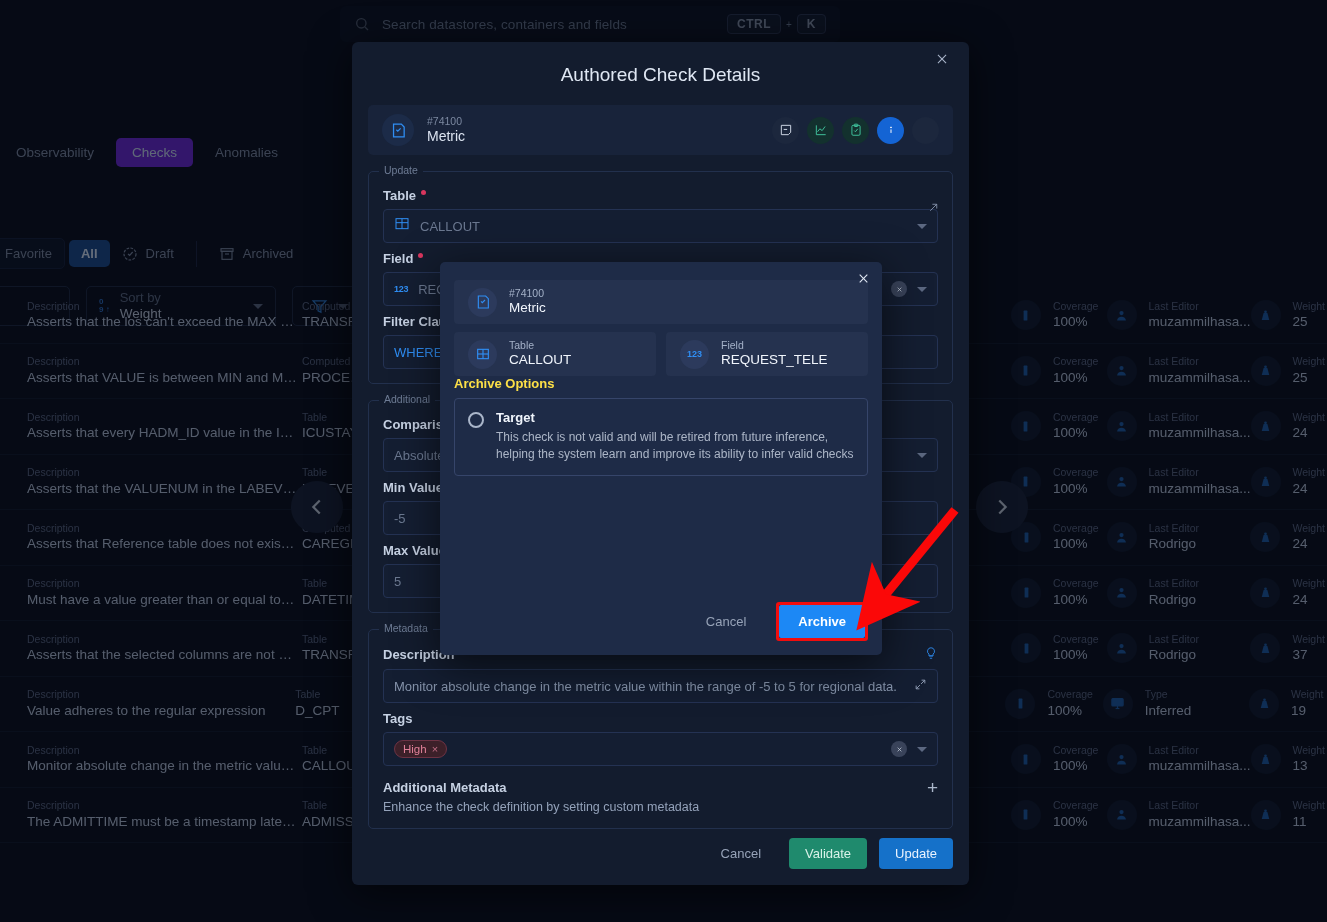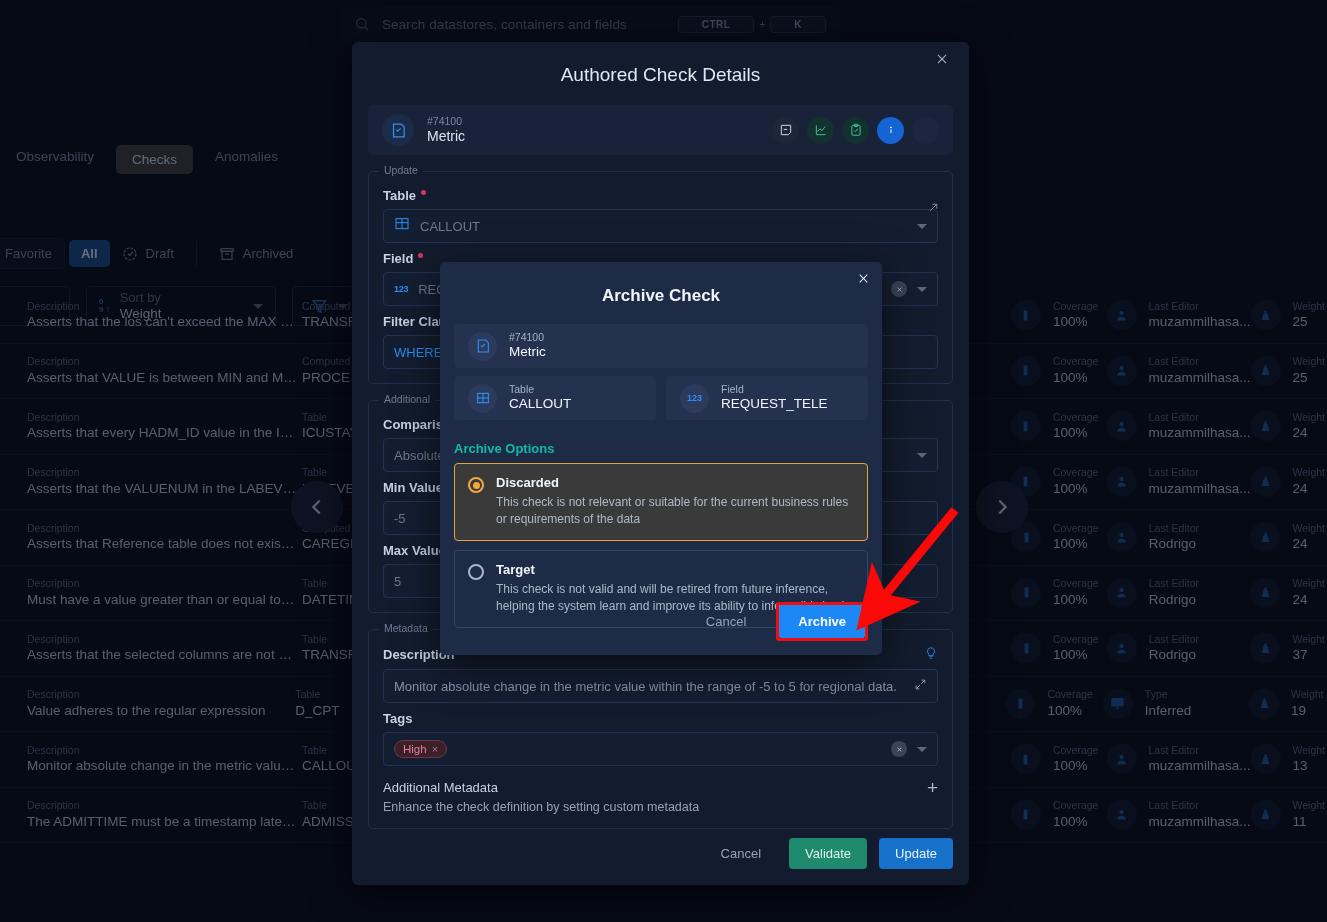--- a/index.html
+++ b/index.html
@@ -18,34 +18,34 @@
   }
   .searchwrap {
     position: absolute; left: 340px; top: 6px; width: 500px; height: 36px;
     display: flex; align-items: center; gap: 12px; padding: 0 14px;
     background: #0c1322; border-radius: 6px;
   }
   .search-icon { width: 16px; height: 16px; flex: none; opacity: .55; }
   .search-ph { font-size: 13.5px; color: #6c7a92; flex: 1; letter-spacing: .1px; }
   .kbd-grp { display: flex; align-items: center; gap: 5px; }
   .kbd {
-    font-size: 10px; font-weight: bold; color: #8a97ad;
-    border: 1px solid #2c3650; border-radius: 4px; padding: 2px 23px;
+    font-size: 12px; font-weight: bold; color: #8a97ad;
+    border: 1px solid #2c3650; border-radius: 4px; padding: 2px 9px;
     background: #121b2e; letter-spacing: .5px;
   }
   .kbd-plus { font-size: 10px; color: #6c7a92; }
 
   
   .bgpage { position: absolute; inset: 0; top: 48px; }
 
   .navtabs { position: absolute; top: 90px; left: 0; display: flex; align-items: center; gap: 6px; }
   .navtab {
     padding: 7px 16px; border-radius: 5px; font-size: 13.5px; color: #7e8ba3;
   }
-  .navtab.active { background: #404040; color: #cfe0f5; margin-top: 7px; }
+  .navtab.active { background: #6d28d9; color: #cfe0f5; }
 
   .filterbar { position: absolute; top: 190px; left: -8px; display: flex; align-items: center; gap: 0px; }
   .fchip {
     display: flex; align-items: center; gap: 8px; font-size: 13px; color: #7e8ba3;
     padding: 7px 12px; border-radius: 5px;
   }
   .fchip.fav { background: #0d1626; border: 1px solid #16203a; }
   .fchip.all { background: #1b4d8f; color: #dceafd; font-weight: 600; padding: 6px 12px; margin-left: 4px; }
   .fdiv { width: 1px; height: 26px; background: #1b2540; margin: 0 10px; }
 
@@ -143,21 +143,21 @@
   .where-kw { color: #2f8ef4; font-size: 13px; }
 
   .tagchip {
     display: inline-flex; align-items: center; gap: 5px; background: #3c2029;
     border: 1px solid #6e3344; color: #e08098; font-size: 11.5px;
     padding: 2px 8px; border-radius: 10px;
   }
   .tagchip .x { font-size: 11px; color: #c06c84; }
   .bulb svg { width: 14px; height: 14px; stroke: #2f8ef4; fill: none; stroke-width: 1.5; }
   .addmeta-row { display: flex; align-items: center; justify-content: space-between; margin-top: 14px; }
-  .addmeta-t { font-size: 13px; color: #c6d1e3; font-weight: normal; }
+  .addmeta-t { font-size: 13px; color: #c6d1e3; font-weight: bold; }
   .addmeta-s { font-size: 12.5px; color: #94a2ba; margin-top: 5px; }
   .plus { font-size: 19px; color: #aab6ca; line-height: 14px; }
 
   .modal-actions {
     position: absolute; bottom: 16px; right: 16px; display: flex; align-items: center; gap: 12px;
   }
   .btn { font-size: 13px; padding: 8px 16px; border-radius: 4px; border: none; font-family: inherit; }
   .btn.link { background: transparent; color: #97a3b8; }
   .btn.green { background: #1f8a6d; color: #d9f2e9; }
   .btn.blue { background: #1571c9; color: #eaf3ff; }
@@ -176,21 +176,21 @@
     align-items: center; gap: 12px; padding: 0 14px;
   }
   .dlg-cardrow { display: flex; gap: 10px; margin-top: 8px; }
   .dlg-cardrow .dlg-card { flex: 1; }
   .dc-ic { width: 29px; height: 29px; border-radius: 50%; background: #2c3a5c; display: flex; align-items: center; justify-content: center; flex: none; }
   .dc-ic svg { width: 16px; height: 16px; stroke: #2f8ef4; fill: none; stroke-width: 1.7; }
   .dc-txt { line-height: 1.25; }
   .dc-lbl { font-size: 10.5px; color: #a4b1c8; }
   .dc-val { font-size: 13.5px; color: #f0f5fc; }
 
-  .opts-title { font-size: 13px; font-weight: bold; color: #14b8a6; margin: 21px 0 7px; }
+  .opts-title { font-size: 13px; font-weight: bold; color: #fde047; margin: 0 0 7px; }
   .opt {
     border-radius: 4px; padding: 11px 13px; display: flex; gap: 12px; margin-bottom: 9px;
     border: 1px solid #36456a;
   }
   .opt.sel { background: #3a3a3a; border: 1px solid #e8a33d; }
   .radio { width: 16px; height: 16px; border-radius: 50%; border: 2px solid #aab6ca; flex: none; margin-top: 2px; }
   .radio.on { border-color: #f2a93b; display: flex; align-items: center; justify-content: center; }
   .radio.on::after { content: ''; width: 7px; height: 7px; border-radius: 50%; background: #f2a93b; }
   .opt-t { font-size: 13px; font-weight: bold; color: #f0f5fc; }
   .opt-d { font-size: 12px; color: #c4ceddd9; margin-top: 4px; line-height: 1.45; }
@@ -907,21 +907,20 @@
     </div>
   </div>
 
   <div class="dlg">
     <div class="dlg-close">
       <svg viewBox="0 0 24 24" fill="none">
           <line x1="5" y1="5" x2="19" y2="19"></line>
           <line x1="19" y1="5" x2="5" y2="19"></line>
         </svg>
     </div>
-    <div class="dlg-title">Archive Check</div>
     <div class="dlg-body">
       <div class="dlg-card">
         <div class="dc-ic">
             <svg viewBox="0 0 24 24">
               <path d="M5 3h11l4 4v14H5z"></path>
               <polyline points="9,11 11,13 15,9"></polyline>
             </svg>
           </div>
         <div class="dc-txt">
           <div class="dc-lbl">#74100</div>
@@ -948,27 +947,20 @@
             </div>
           <div class="dc-txt">
             <div class="dc-lbl">Field</div>
             <div class="dc-val">REQUEST_TELE</div>
           </div>
         </div>
       </div>
 
       <div class="opts-title">Archive Options</div>
 
-      <div class="opt sel">
-        <span class="radio on"></span>
-        <span>
-          <span class="opt-t" style="display:block">Discarded</span>
-          <span class="opt-d" style="display:block">This check is not relevant or suitable for the current business rules or requirements of the data</span>
-        </span>
-      </div>
       <div class="opt">
         <span class="radio"></span>
         <span>
           <span class="opt-t" style="display:block">Target</span>
           <span class="opt-d" style="display:block">This check is not valid and will be retired from future inference, helping the system learn and improve its ability to infer valid checks</span>
         </span>
       </div>
     </div>
 
     <div class="dlg-actions">

